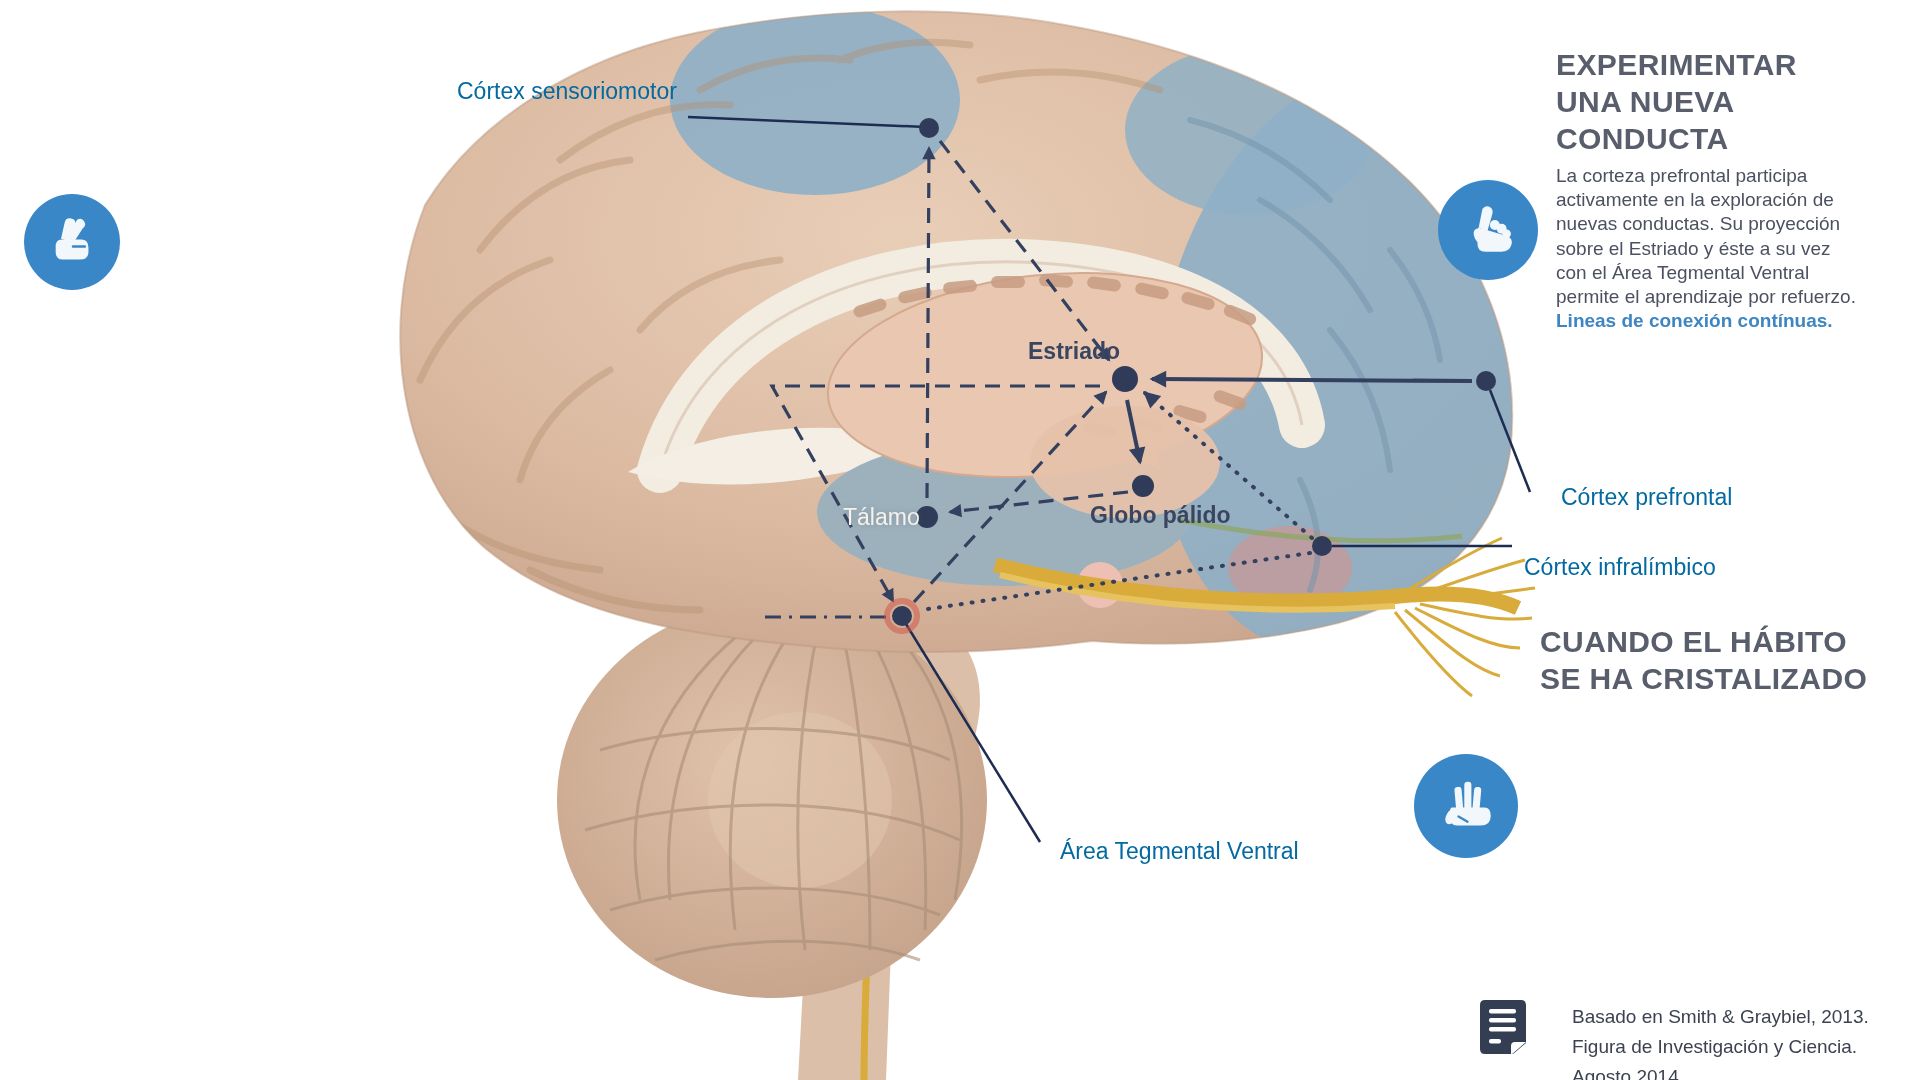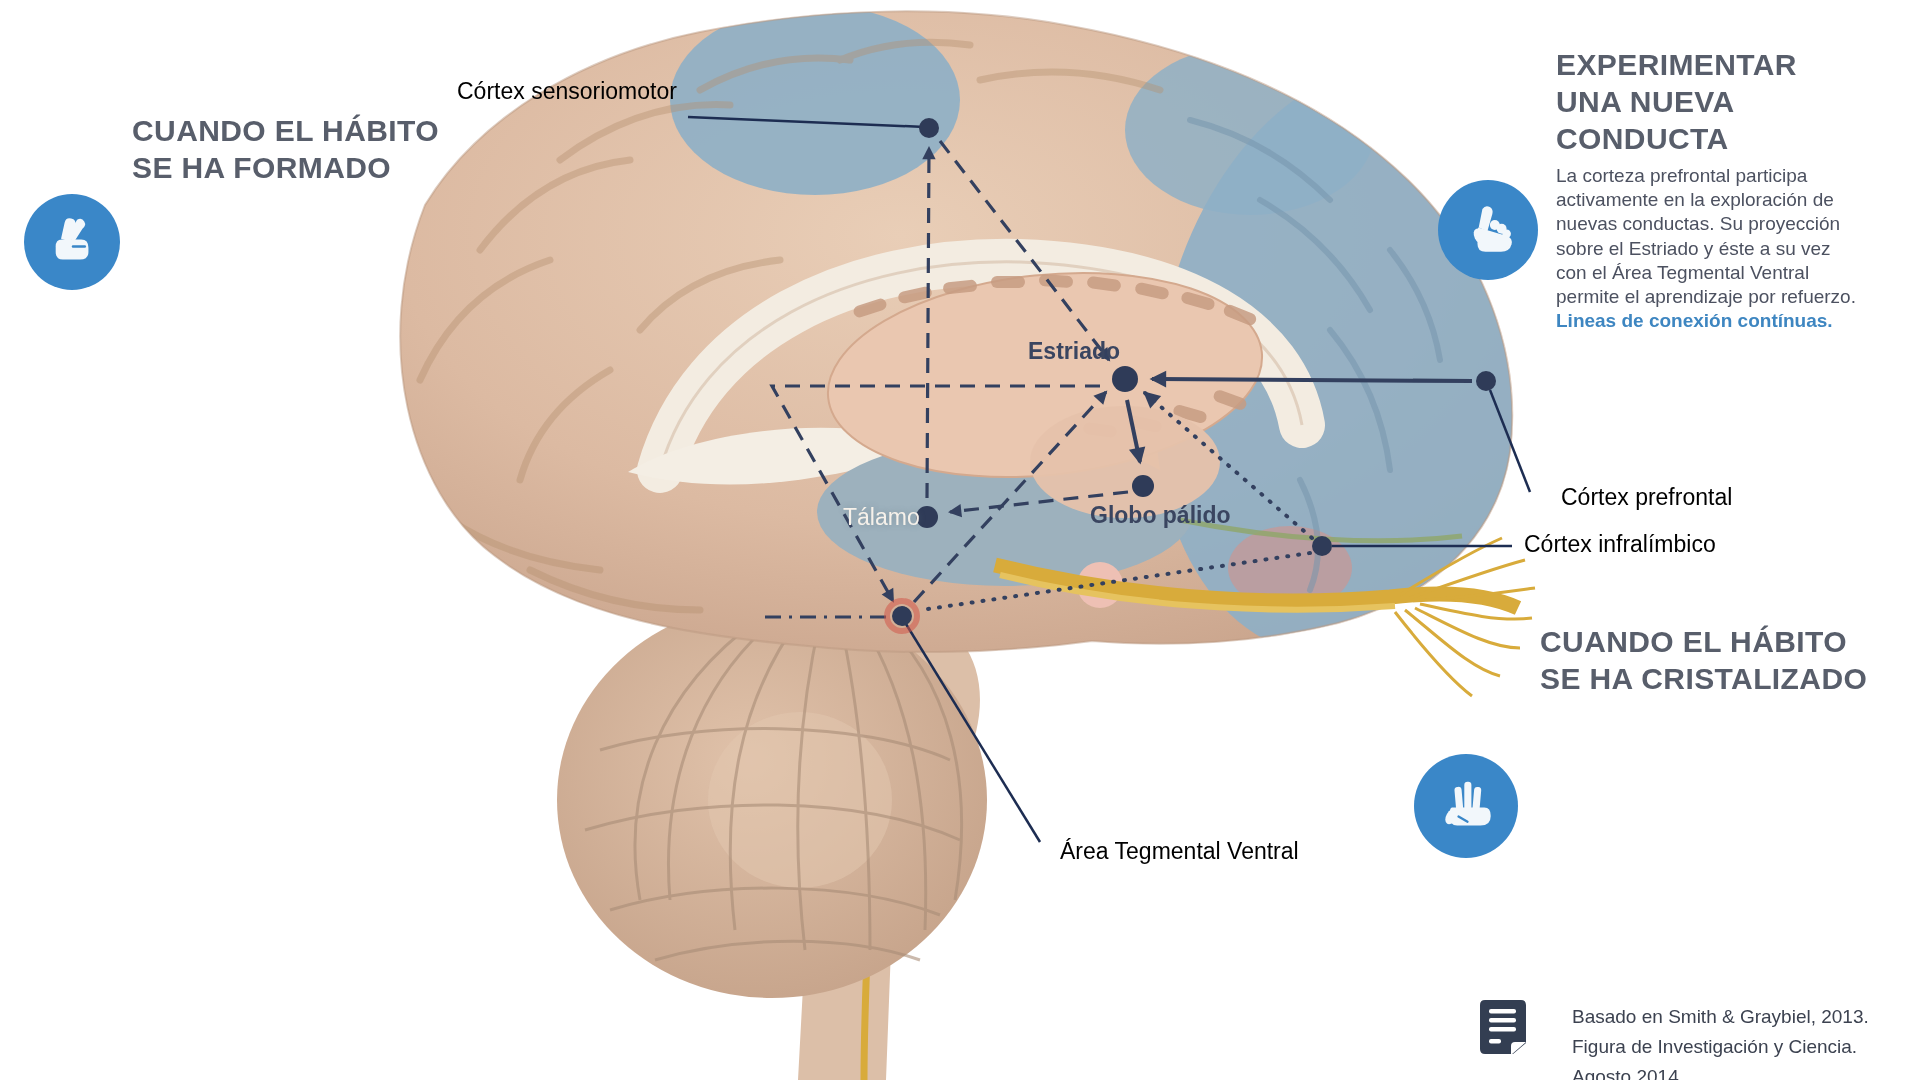--- a/index.html
+++ b/index.html
@@ -6,21 +6,21 @@
   .stage{position:relative;width:1920px;height:1080px;overflow:hidden;background:#fff;
          font-family:"Liberation Sans",sans-serif;}
   svg.fullscene{position:absolute;left:0;top:0;width:1920px;height:1080px;}
 
   .panel{position:absolute;color:#4c5160;}
   .panel h2{margin:16px 0 6px 0;font-size:30px;font-weight:600;line-height:1.24;
             letter-spacing:.4px;color:#585e6b;}
   .panel p{margin:0;font-size:19px;line-height:1.28;font-weight:400;color:#4c5160;}
   .hl{color:#3e86c1;font-weight:700;}
 
-  .anat-label{position:absolute;font-size:23px;color:#000000;white-space:nowrap;}
+  .anat-label{position:absolute;font-size:23px;color:#0369a1;white-space:nowrap;}
   .anat-label.bold{font-weight:700;color:#3a4560;}
   .anat-label.light{color:#f6f1ea;font-weight:500;text-shadow:0 0 6px rgba(90,110,125,.45);}
 
   .icon-circle{position:absolute;border-radius:50%;background:#3a87c8;
                display:flex;align-items:center;justify-content:center;}
   .icon-circle svg{width:62%;height:62%;}
 
   .citation{position:absolute;font-size:19px;line-height:1.58;color:#3c4250;}
 </style>
 </head>
@@ -187,25 +187,24 @@
         <circle cx="902" cy="616" r="10"></circle>
       </g>
     </g>
   </svg>
 
   <div class="anat-label" style="left:457px;top:78px;">Córtex sensoriomotor</div>
   <div class="anat-label bold" style="left:1028px;top:338px;">Estriado</div>
   <div class="anat-label light" style="left:843px;top:504px;">Tálamo</div>
   <div class="anat-label bold" style="left:1090px;top:502px;">Globo pálido</div>
   <div class="anat-label" style="left:1524px;top:484px;margin-left:37px;">Córtex prefrontal</div>
-  <div class="anat-label" style="left:1524px;top:531px;">Córtex infralímbico</div>
+  <div class="anat-label" style="left:1524px;top:554px;">Córtex infralímbico</div>
   <div class="anat-label" style="left:1040px;top:838px;margin-left:20px;">Área Tegmental Ventral</div>
 
   <div class="panel" style="left:132px;top:96px;width:338px;">
-    <h2>CUANDO EL HÁBITO SE HA FORMADO</h2>
   </div>
 
   <div class="panel" style="left:1556px;top:30px;width:308px;">
     <h2>EXPERIMENTAR UNA NUEVA CONDUCTA</h2>
     <p><span>La corteza prefrontal participa activamente en la exploración de nuevas conductas. Su proyección sobre el Estriado y éste a su vez con el Área Tegmental Ventral permite el aprendizaje por refuerzo.</span>
       <strong class="hl">Lineas de conexión contínuas.</strong></p>
   </div>
 
   <div class="panel" style="left:1540px;top:607px;width:352px;">
     <h2 style="width:335px;">CUANDO EL HÁBITO SE HA CRISTALIZADO</h2>

